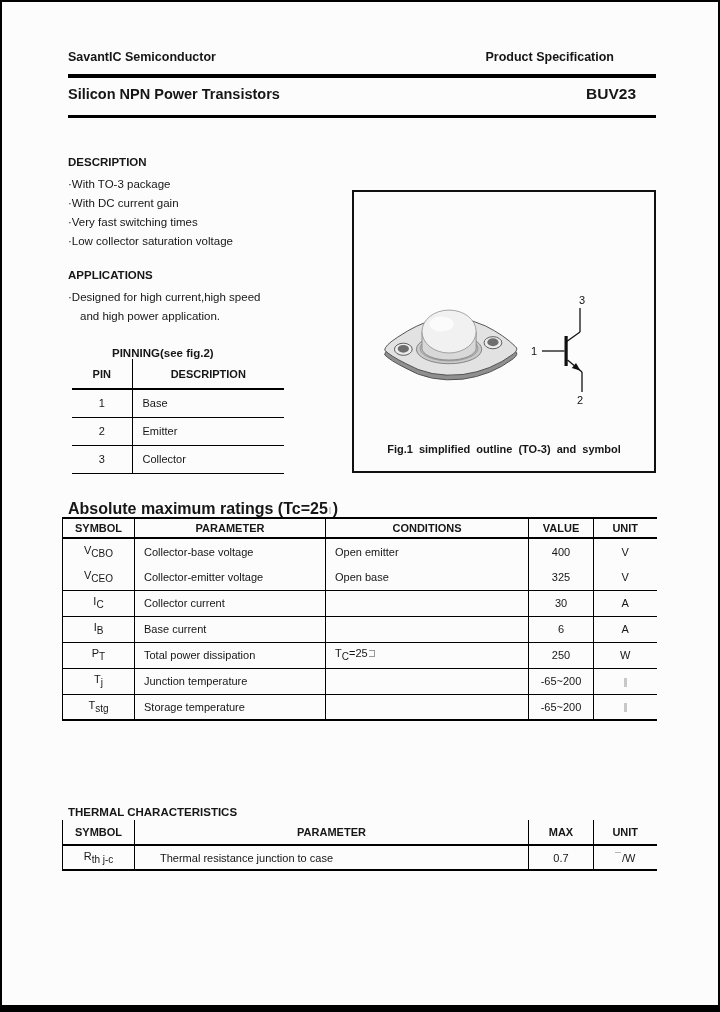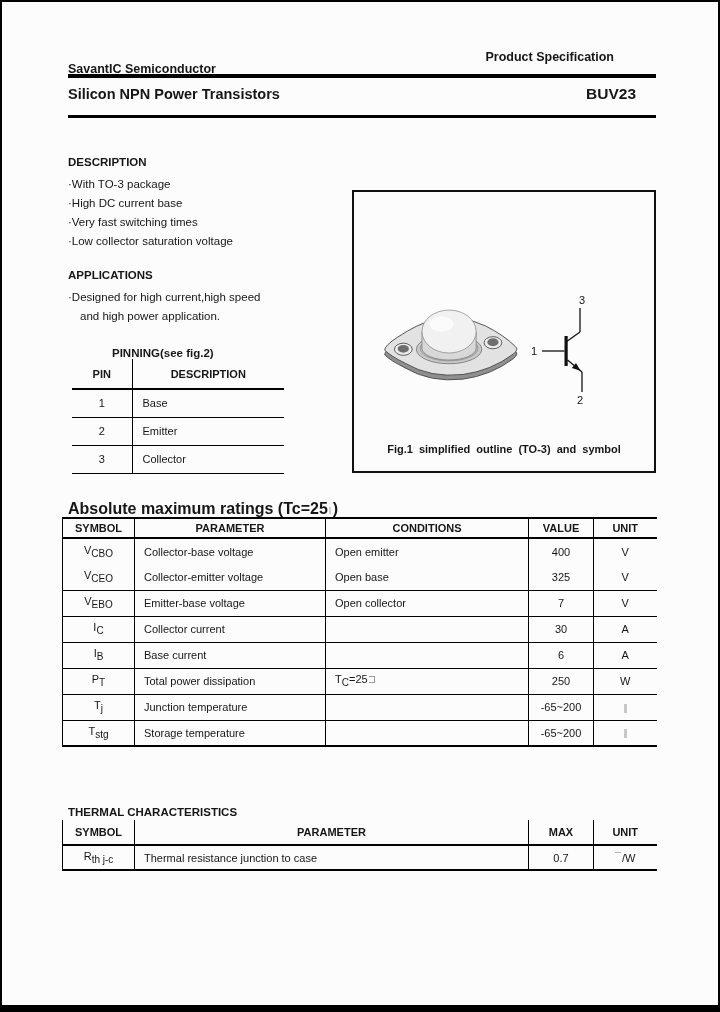--- a/index.html
+++ b/index.html
@@ -9,21 +9,21 @@
     background:#fcfcfc; color:#161616;
     font-family:"Liberation Sans","DejaVu Sans",sans-serif;
   }
   .page-frame {
     position:absolute; inset:0; pointer-events:none;
     border-top:2px solid #000; border-left:2px solid #000;
     border-right:2px solid #000; border-bottom:7px solid #000;
     z-index:50;
   }
   .abs { position:absolute; }
-  .brand { left:68px; top:62px; font-size:12.5px; font-weight:bold; }
+  .brand { left:68px; top:50px; font-size:12.5px; font-weight:bold; }
   .spec  { right:106px; top:50px; font-size:12.5px; font-weight:bold; }
   .rule1 { left:68px; top:74px; width:588px; height:4px; background:#000; }
   .title { left:68px; top:86px; font-size:14.5px; font-weight:bold; }
   .part  { right:84px; top:85px; font-size:15.5px; font-weight:bold; }
   .rule2 { left:68px; top:115px; width:588px; height:3px; background:#000; }
 
   .sec-head { font-size:11.5px; font-weight:bold; }
   .desc-head { left:68px; top:156px; }
   .desc-list { left:68px; top:175px; font-size:11.5px; line-height:19px; }
   .app-head  { left:68px; top:269px; }
@@ -52,21 +52,21 @@
   .amr tr.nosep td { border-bottom:none; }
   .amr tr:last-child td { border-bottom:2px solid #000; }
   .amr td.lft { text-align:left; padding-left:9px; }
   sub { font-size:10px; }
 
   .thm-head { left:68px; top:806px; }
   .thm { left:62px; top:820px; width:594px; border-left:1.5px solid #000; }
   .thm td { border-right:1.2px solid #000; border-bottom:2px solid #000; height:25px; text-align:center; }
   .thm td:last-child { border-right:none; }
   .thm tr.hrow td { font-weight:bold; }
-  .thm td.lft { text-align:left; padding-left:9px; }
+  .thm td.lft { text-align:left; padding-left:25px; }
 
   
   .art-bar { display:inline-block; width:2.5px; height:9px; background:#c8c8c8; vertical-align:middle; }
   .art-tick { display:inline-block; width:2px; height:7px; background:#d2d2d2; margin:0 2px 0 1px; vertical-align:baseline; }
   .art-box { display:inline-block; width:6px; height:7px; border:1.2px solid #9a9a9a; border-left:none; margin-left:1px; vertical-align:baseline; }
   .art-dash { display:inline-block; width:6px; height:5px; border-top:1.2px solid #b5b5b5; margin-right:1px; vertical-align:super; }
 </style>
 </head>
 <body>
 
@@ -75,21 +75,21 @@
 <div class="abs brand">SavantIC Semiconductor</div>
 <div class="abs spec">Product Specification</div>
 <div class="abs rule1"></div>
 <div class="abs title">Silicon NPN Power Transistors</div>
 <div class="abs part">BUV23</div>
 <div class="abs rule2"></div>
 
 <div class="abs sec-head desc-head">DESCRIPTION</div>
 <div class="abs desc-list">
   <div>·With TO-3 package</div>
-  <div>·High DC current base</div>
+  <div>·With DC current gain</div>
   <div>·Very fast switching times</div>
   <div>·Low collector saturation voltage</div>
 </div>
 
 <div class="abs sec-head app-head">APPLICATIONS</div>
 <div class="abs app-list">
   <div>·Designed for high current,high speed</div>
   <div class="indent">and high power application.</div>
 </div>
 
@@ -173,27 +173,20 @@
     <td>V</td>
   </tr>
   <tr>
     <td><span>V</span><sub>CEO</sub></td>
     <td class="lft">Collector-emitter voltage</td>
     <td class="lft">Open base</td>
     <td>325</td>
     <td>V</td>
   </tr>
   <tr>
-    <td><span>V</span><sub>EBO</sub></td>
-    <td class="lft">Emitter-base voltage</td>
-    <td class="lft">Open collector</td>
-    <td>7</td>
-    <td>V</td>
-  </tr>
-  <tr>
     <td><span>I</span><sub>C</sub></td>
     <td class="lft">Collector current</td>
     <td class="lft"></td>
     <td>30</td>
     <td>A</td>
   </tr>
   <tr>
     <td><span>I</span><sub>B</sub></td>
     <td class="lft">Base current</td>
     <td class="lft"></td>

